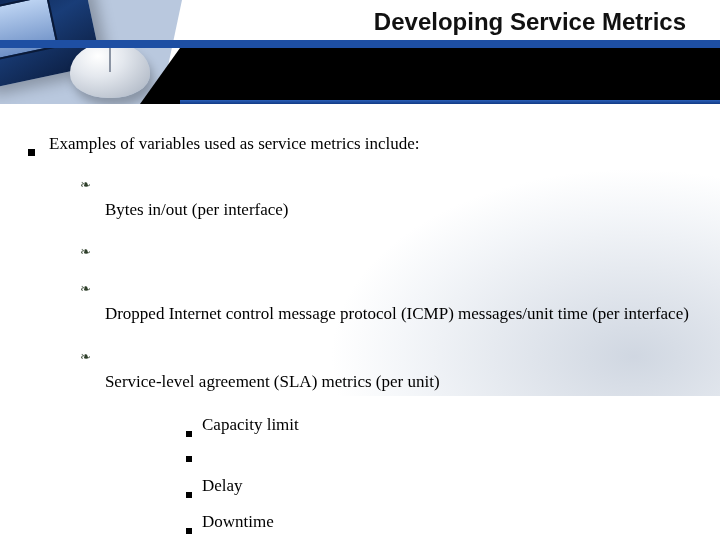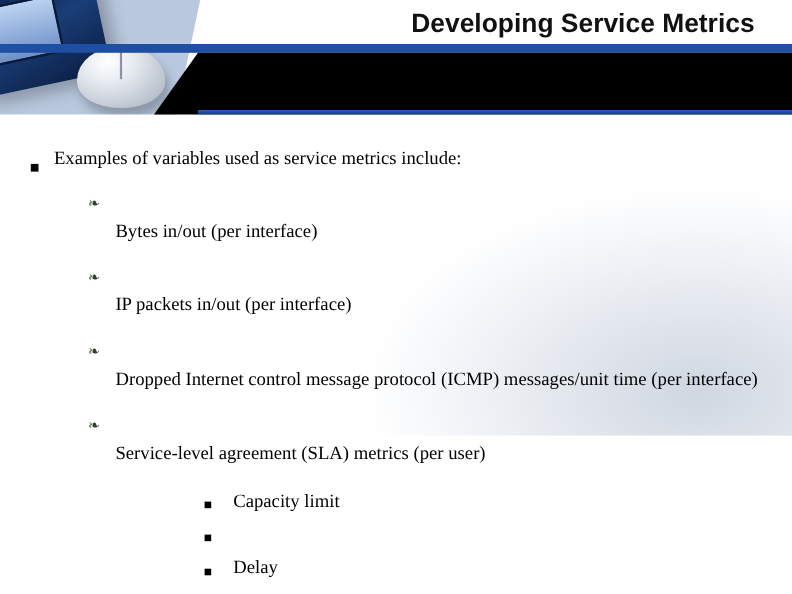--- a/index.html
+++ b/index.html
@@ -164,22 +164,22 @@
     font-size: 13px;
     line-height: 20px;
     color: #2e3f2a;
     flex-shrink: 0;
     margin-top: 1px;
   }
   .lvl2 .txt { line-height: 1.85; margin-top: 20px; }
   .lvl3-list { margin-left: 106px; margin-top: 4px; }
   .lvl3 {
     display: flex;
-    align-items: center;
-    gap: 20px;
+    align-items: flex-end;
+    gap: 10px;
     margin-bottom: 12px;
   }
   .lvl3 .sq {
     width: 6px; height: 6px;
     background: #000;
     margin-top: 7px;
     flex-shrink: 0;
   }
 </style>
 </head>
@@ -216,31 +216,30 @@
 
     <div class="lvl2-list">
 
       <div class="lvl2">
         <span class="deco">❧</span>
         <span class="txt">Bytes in/out (per interface)</span>
       </div>
 
       <div class="lvl2">
         <span class="deco">❧</span>
-        <span class="txt">IP packets in/out (per interface)</span>
       </div>
 
       <div class="lvl2">
         <span class="deco">❧</span>
         <span class="txt">Dropped Internet control message protocol (ICMP) messages/unit time (per interface)</span>
       </div>
 
       <div class="lvl2">
         <span class="deco">❧</span>
-        <span class="txt">Service-level agreement (SLA) metrics (per user)</span>
+        <span class="txt">Service-level agreement (SLA) metrics (per unit)</span>
       </div>
 
       <div class="lvl3-list">
         <div class="lvl3">
           <div class="sq"></div>
           <span>Capacity limit</span>
         </div>
         <div class="lvl3">
           <div class="sq"></div>
         </div>

